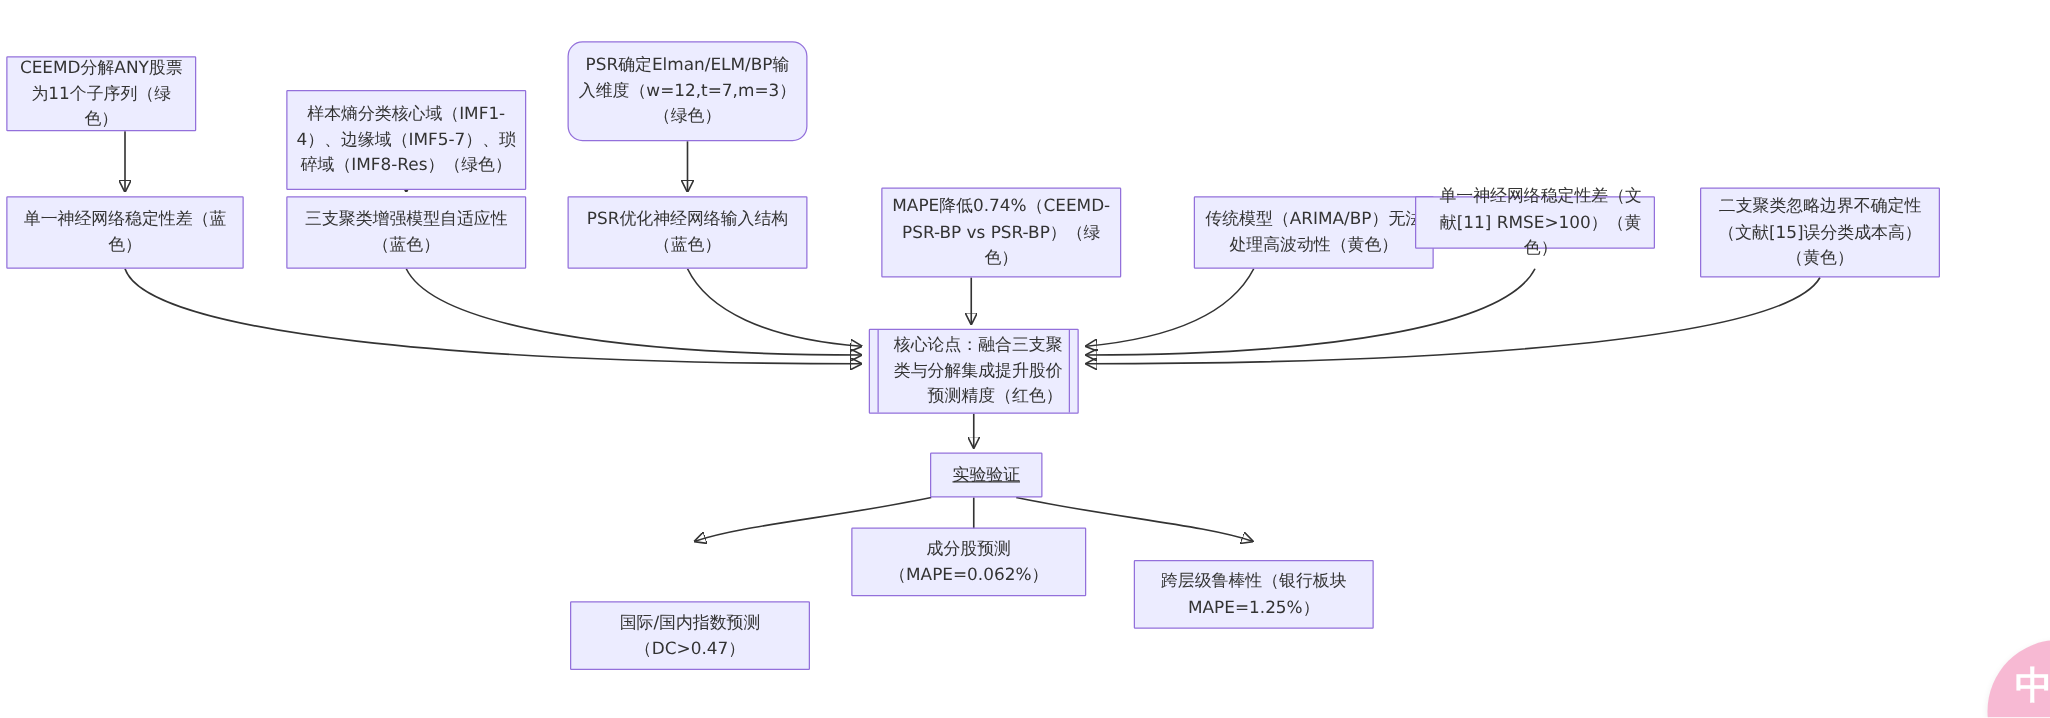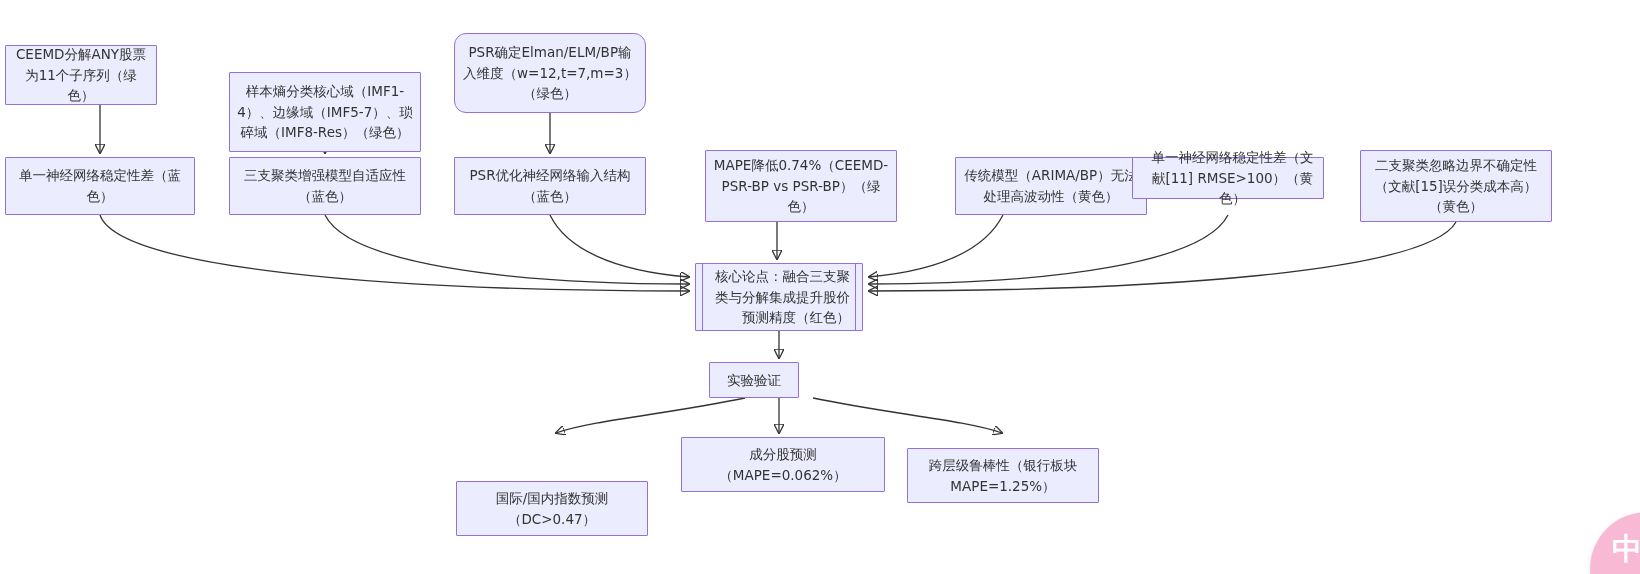--- a/index.html
+++ b/index.html
@@ -83,24 +83,24 @@
   <div class="node" style="left:5px;top:157px;width:190px;height:58px;">单一神经网络稳定性差（蓝色）</div>
   <div class="node" style="left:454px;top:157px;width:192px;height:58px;">PSR优化神经网络输入结构（蓝色）</div>
   <div class="node" style="left:229px;top:157px;width:192px;height:58px;">三支聚类增强模型自适应性（蓝色）</div>
   <div class="node" style="left:681px;top:150px;width:192px;height:72px;margin-left:24px;">MAPE降低0.74%（CEEMD-PSR-BP vs PSR-BP）（绿色）</div>
   <div class="node" style="left:907px;top:157px;width:192px;height:58px;margin-left:48px;">传统模型（ARIMA/BP）无法处理高波动性（黄色）</div>
   <div class="node" style="left:1132px;top:157px;width:192px;height:42px;padding-left:16px;">单一神经网络稳定性差（文献[11] RMSE&gt;100）（黄色）</div>
   <div class="node" style="left:1360px;top:150px;width:192px;height:72px;">二支聚类忽略边界不确定性（文献[15]误分类成本高）（黄色）</div>
 
   <div class="node subroutine" style="left:695px;top:263px;width:168px;height:68px;padding:2px 12px;text-align:right;">核心论点：融合三支聚类与分解集成提升股价预测精度（红色）</div>
 
-  <div class="node" style="left:709px;top:362px;width:90px;height:36px;">实验验证</div>
+  <div class="node" style="left:744px;top:362px;width:90px;height:36px;text-decoration:underline;">实验验证</div>
 
   <div class="node" style="left:456px;top:437px;width:192px;height:55px;margin-top:44px;">国际/国内指数预测（DC&gt;0.47）</div>
-  <div class="node" style="left:681px;top:437px;width:204px;height:55px;">成分股预测（MAPE=0.062%）</div>
+  <div class="node" style="left:681px;top:422px;width:188px;height:55px;">成分股预测（MAPE=0.062%）</div>
   <div class="node" style="left:907px;top:437px;width:192px;height:55px;margin-top:11px;">跨层级鲁棒性（银行板块 MAPE=1.25%）</div>
 
   <div id="translate-fab">
     <span class="zh">中</span>
 
   </div>
 
 </div>
 
 </body></html>

